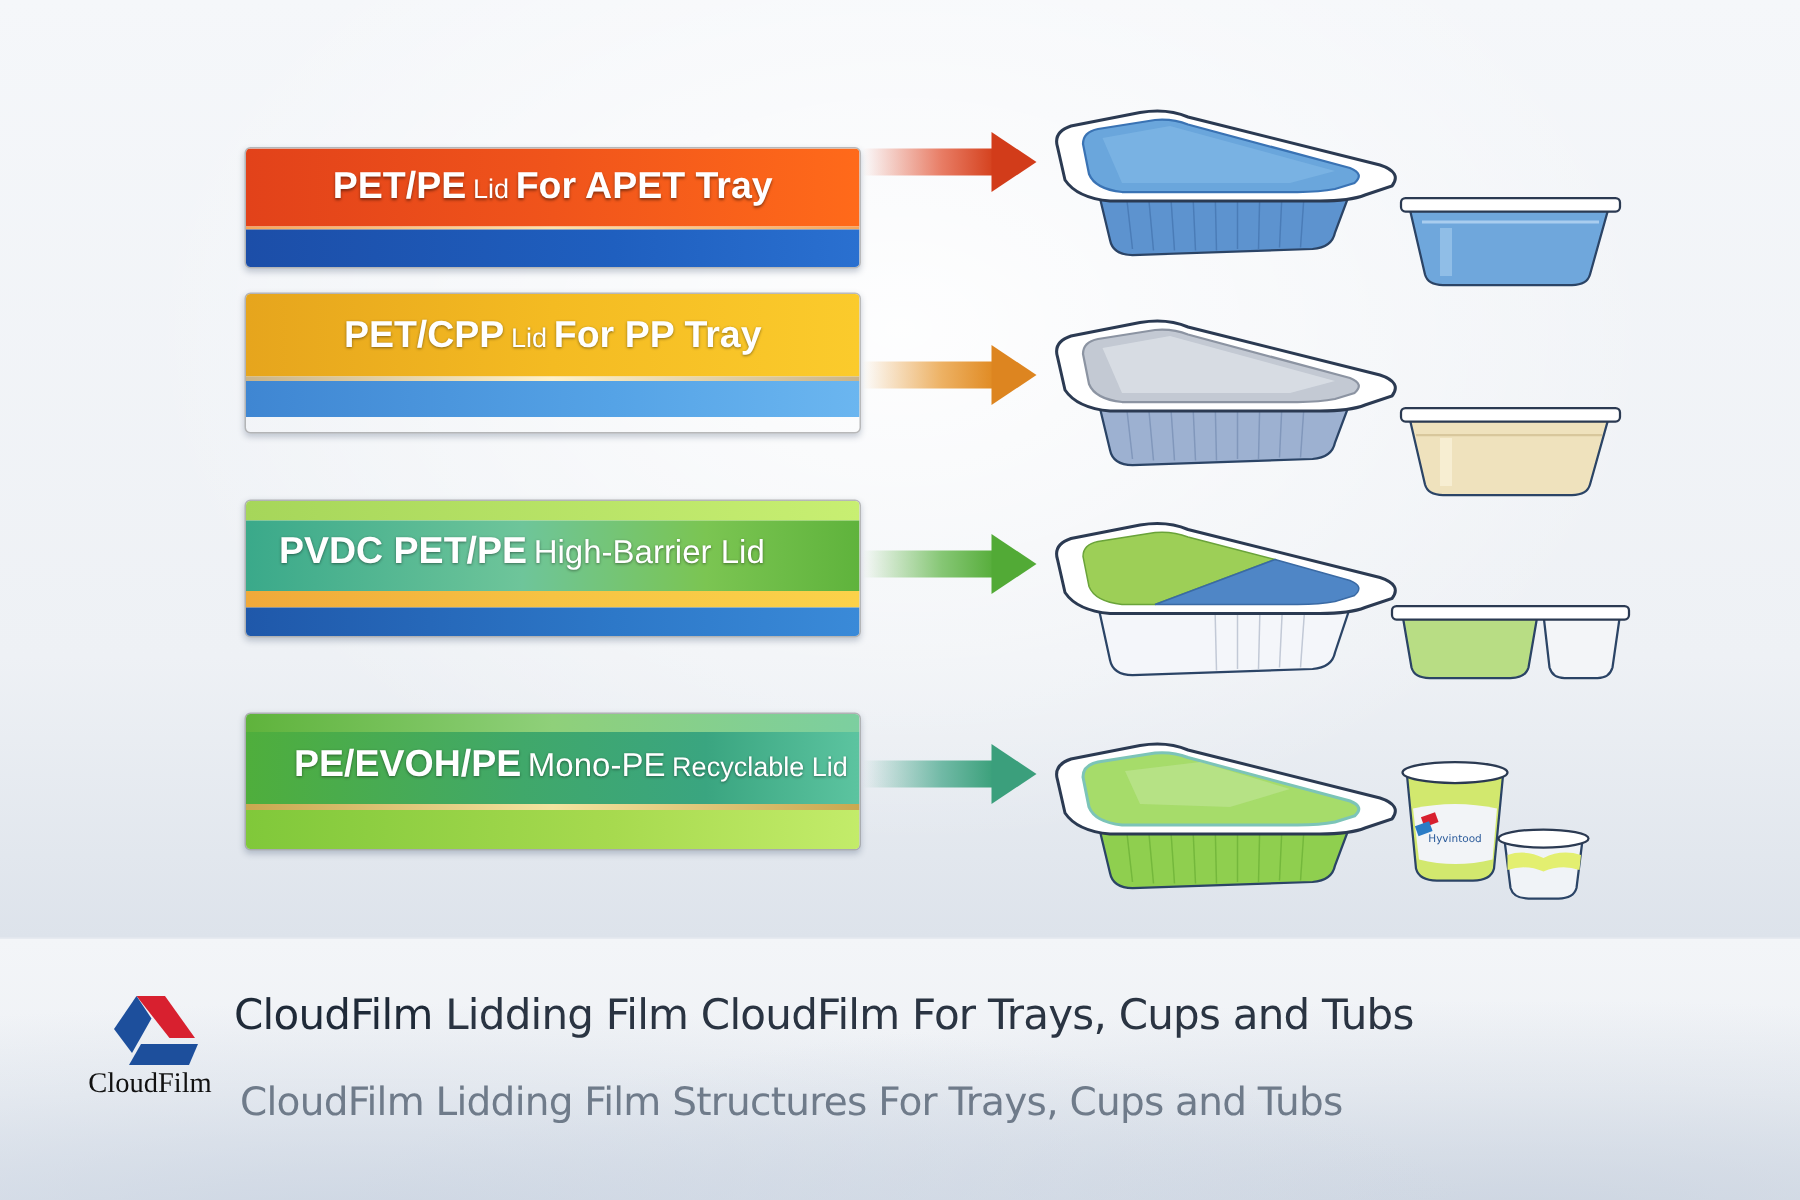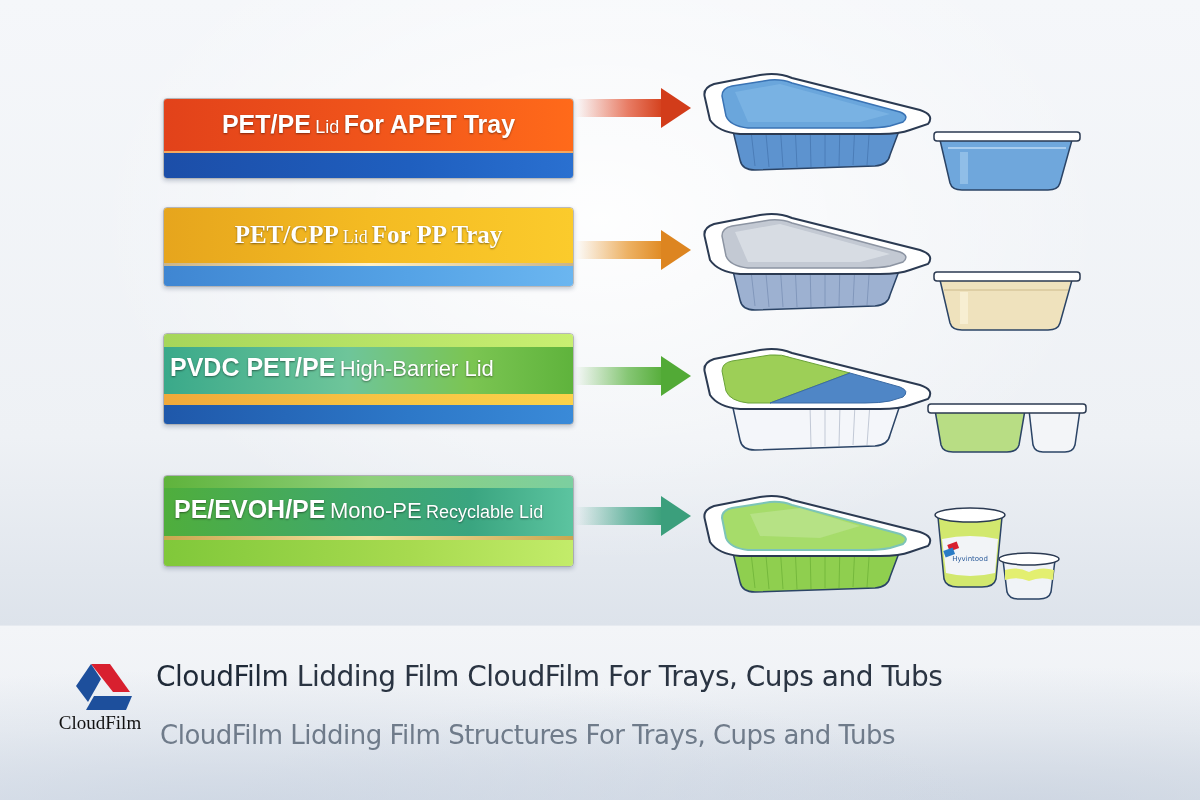--- a/index.html
+++ b/index.html
@@ -41,39 +41,39 @@
   .bar .label .b { font-weight: bold; font-size: 25px; }
   .bar .label .t { font-weight: normal; font-size: 18px; }
   .bar .label .m { font-weight: normal; font-size: 22px; }
 
   #bar1 { top: 70px; height: 81px; margin-top: 28px; }
   #bar1 .l1 { top: 0; height: 52px; background: linear-gradient(90deg, #e2421a 0%, #f0541b 50%, #ff6a1a 100%); }
   #bar1 .l2 { top: 52px; height: 2px; background: linear-gradient(90deg, #f6a55a, #ffe1a8, #f6a55a); }
   #bar1 .l3 { top: 54px; height: 27px; background: linear-gradient(90deg, #1c4ea8 0%, #1f5fbf 60%, #2a70d0 100%); }
   #bar1 .label { top: 11px; }
 
-  #bar2 { top: 207px; height: 80px; font-family: Liberation Serif, serif; }
+  #bar2 { top: 195px; height: 94px; }
   #bar2 .l1 { top: 0; height: 55px; background: linear-gradient(90deg, #e6a51d 0%, #f4bb22 50%, #fbcb2c 100%); }
   #bar2 .l2 { top: 55px; height: 3px; background: linear-gradient(90deg, #c9b48a, #fff1c8, #c9b48a); }
   #bar2 .l3 { top: 58px; height: 24px; background: linear-gradient(90deg, #3f86d2 0%, #55a3e6 60%, #6bb6f0 100%); }
   #bar2 .label { top: 13px; }
 
   #bar3 { top: 333px; height: 92px; }
   #bar3 .l0 { top: 0; height: 13px; background: linear-gradient(90deg, #a6d65a, #c8ef72); }
   #bar3 .l1 { top: 13px; height: 47px; background: linear-gradient(90deg, #3aa98a 0%, #6ec59a 45%, #7bc552 75%, #5fb33c 100%); }
   #bar3 .l2 { top: 60px; height: 11px; background: linear-gradient(90deg, #f0a93a, #f6c343, #fbd24a); }
   #bar3 .l3 { top: 71px; height: 21px; background: linear-gradient(90deg, #1f58aa 0%, #2d78c8 60%, #3a8ad8 100%); }
-  #bar3 .label { top: 19px; text-align: left; padding-left: 6px; }
+  #bar3 .label { top: 19px; text-align: left; padding-left: 22px; }
 
   #bar4 { top: 475px; height: 92px; }
   #bar4 .l0 { top: 0; height: 12px; background: linear-gradient(90deg, #5fb33c, #8fd07a, #7ccfa0); }
   #bar4 .l1 { top: 12px; height: 48px; background: linear-gradient(90deg, #4fae3c 0%, #40a86a 45%, #3aa580 75%, #5cc4a0 100%); }
   #bar4 .l2 { top: 60px; height: 4px; background: linear-gradient(90deg, #c9a850, #f3e4a0, #c9a850); }
   #bar4 .l3 { top: 64px; height: 28px; background: linear-gradient(90deg, #80c83a 0%, #a7da4f 60%, #c3ec6a 100%); }
-  #bar4 .label { top: 19px; text-align: left; padding-left: 10px; }
+  #bar4 .label { top: 19px; text-align: left; padding-left: 32px; }
 
   
   .arrow { position: absolute; left: 575px; width: 118px; height: 40px; }
   .arrow .shaft { position: absolute; left: 0; top: 11px; width: 88px; height: 18px; }
   .arrow .head {
     position: absolute; left: 86px; top: 0;
     width: 0; height: 0;
     border-top: 20px solid transparent;
     border-bottom: 20px solid transparent;
   }

